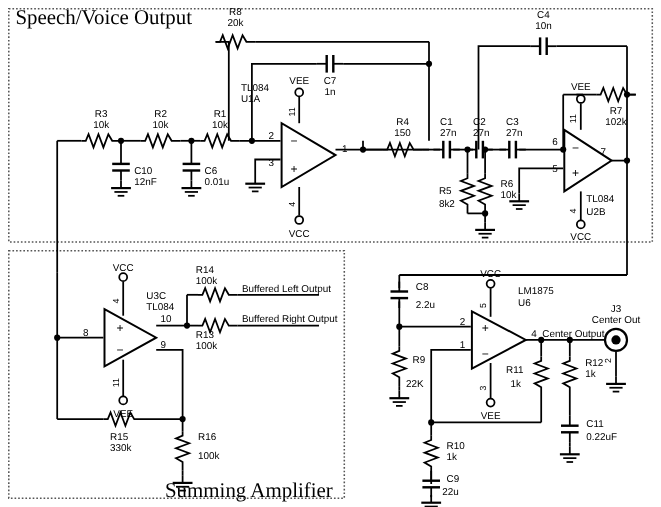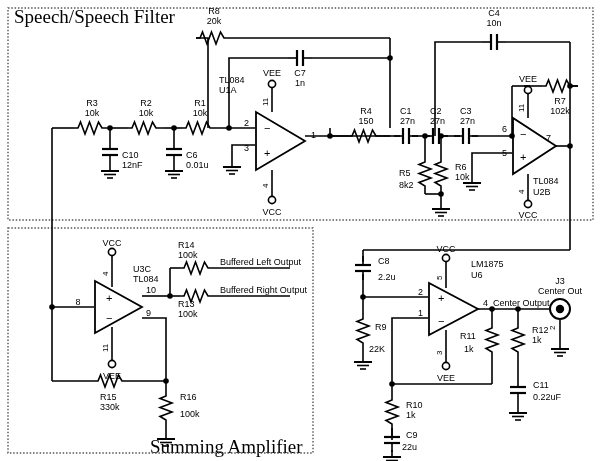--- a/index.html
+++ b/index.html
@@ -9,21 +9,21 @@
   .block-title{position:absolute;font-family:"Liberation Serif", serif;font-size:19px;color:#000;white-space:nowrap;}
   #title-speech{left:14px;top:6px;}
   #title-summing{left:150px;top:436px;font-size:19px;}
   svg text{font-family:"Liberation Sans", sans-serif;fill:#000;}
 </style>
 </head>
 <body>
 
 <div id="root">
 
-  <div class="block-title" id="title-speech">Speech/Speech Filter</div>
+  <div class="block-title" id="title-speech">Speech/Voice Output</div>
 
   <div class="block-title" id="title-summing">Summing Amplifier</div>
 
   <svg id="sheet" viewBox="0 0 601 461" xmlns="http://www.w3.org/2000/svg">
 
     <defs>
 
       <g id="res-h">
         <path d="M-18,0 L-14,0 L-11.5,-6 L-7,6 L-2.5,-6 L2,6 L6.5,-6 L10,0 L18,0" fill="none" stroke="#000" stroke-width="1.6"></path>
       </g>

